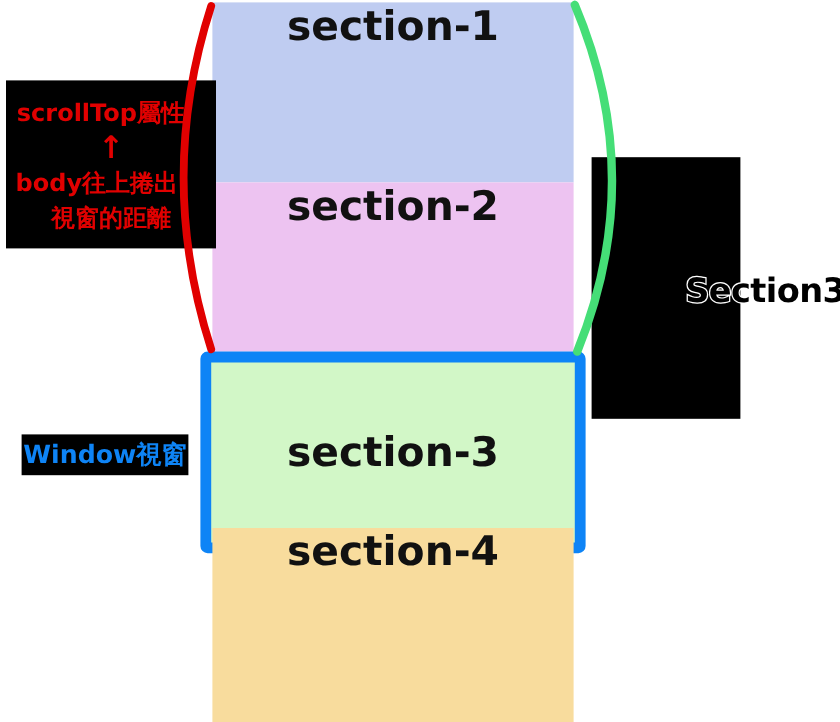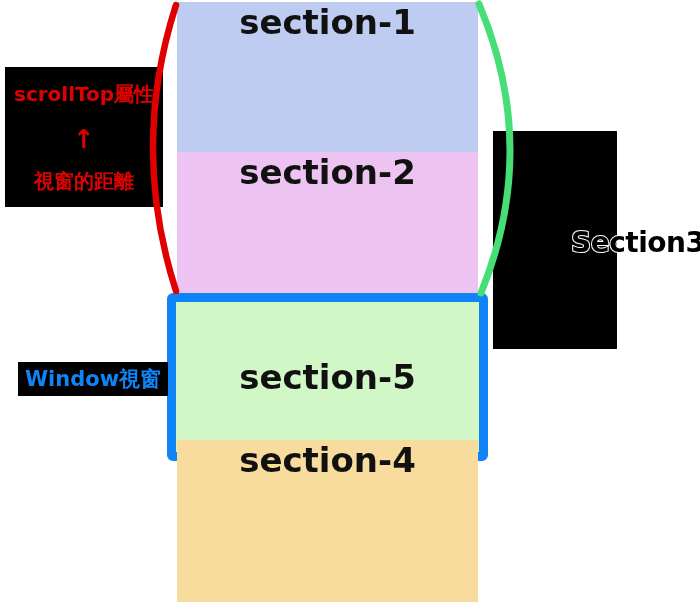--- a/index.html
+++ b/index.html
@@ -19,30 +19,30 @@
   .s4{top:440px;height:180px;}
   .viewport{
     position:absolute;left:167px;top:293px;width:321px;height:168px;
     box-sizing:border-box;border:9px solid #0e84f6;border-radius:6px;
     display:flex;align-items:center;justify-content:center;
   }
   .note{
     position:absolute;background:#000000;color:#ffffff;
   }
   .note-scrolltop{
-    left:5px;top:67px;width:158px;height:140px;
+    left:5px;top:67px;width:175px;height:140px;
     display:flex;flex-direction:column;justify-content:space-between;
     box-sizing:border-box;padding:14px 6px 12px 6px;
   }
   .note-scrolltop .l1{font-size:20px;font-weight:bold;text-align:left;padding-left:3px;white-space:nowrap;}
   .note-scrolltop .arrow{font-size:26px;font-weight:bold;text-align:center;line-height:24px;}
   .note-scrolltop .l2{font-size:20px;font-weight:bold;text-align:left;padding-left:2px;white-space:nowrap;}
   .note-scrolltop .l3{font-size:20px;font-weight:bold;text-align:center;white-space:nowrap;margin-top:-2px;font-family:Liberation Mono, monospace;}
   .note-window{
-    left:18px;top:362px;width:150px;height:34px;
+    left:18px;top:362px;width:139px;height:34px;
     display:flex;align-items:center;justify-content:center;
   }
   .note-window span{font-size:21px;font-weight:bold;white-space:nowrap;}
   .note-right{
     left:493px;top:131px;width:124px;height:218px;
   }
   .outline-text{
     position:absolute;left:571px;top:226px;z-index:5;
     font-size:28px;font-weight:bold;color:#000000;white-space:nowrap;
     -webkit-text-stroke:2px #ffffff;paint-order:stroke fill;letter-spacing:-0.5px;
@@ -59,30 +59,31 @@
 
   <div class="sec s1" style="background-color: rgb(191, 204, 241);">
     <span class="seclabel">section-1</span>
   </div>
 
   <div class="sec s2" style="background-color: rgb(237, 195, 241);">
     <span class="seclabel">section-2</span>
   </div>
 
   <div class="viewport" style="border-color: rgb(14, 132, 246); background-color: rgb(210, 247, 199);">
-    <span class="seclabel">section-5</span>
+    <span class="seclabel">section-3</span>
   </div>
 
   <div class="sec s4" style="background-color: rgb(248, 220, 157);">
     <span class="seclabel">section-4</span>
   </div>
 
   <div class="note note-scrolltop" style="background-color: rgb(0, 0, 0);">
     <div class="l1" style="color: rgb(225, 0, 0);">scrollTop屬性</div>
     <div class="arrow" style="color: rgb(225, 0, 0);">↑</div>
+    <div class="l2" style="color: rgb(225, 0, 0);">body往上捲出</div>
     <div class="l3" style="color: rgb(225, 0, 0);">視窗的距離</div>
   </div>
 
   <div class="note note-window" style="background-color: rgb(0, 0, 0);">
     <span style="color: rgb(14, 132, 246);">Window視窗</span>
   </div>
 
   <div class="note note-right" style="background-color: rgb(0, 0, 0);"></div>
   <div class="outline-text">Section3</div>
 

